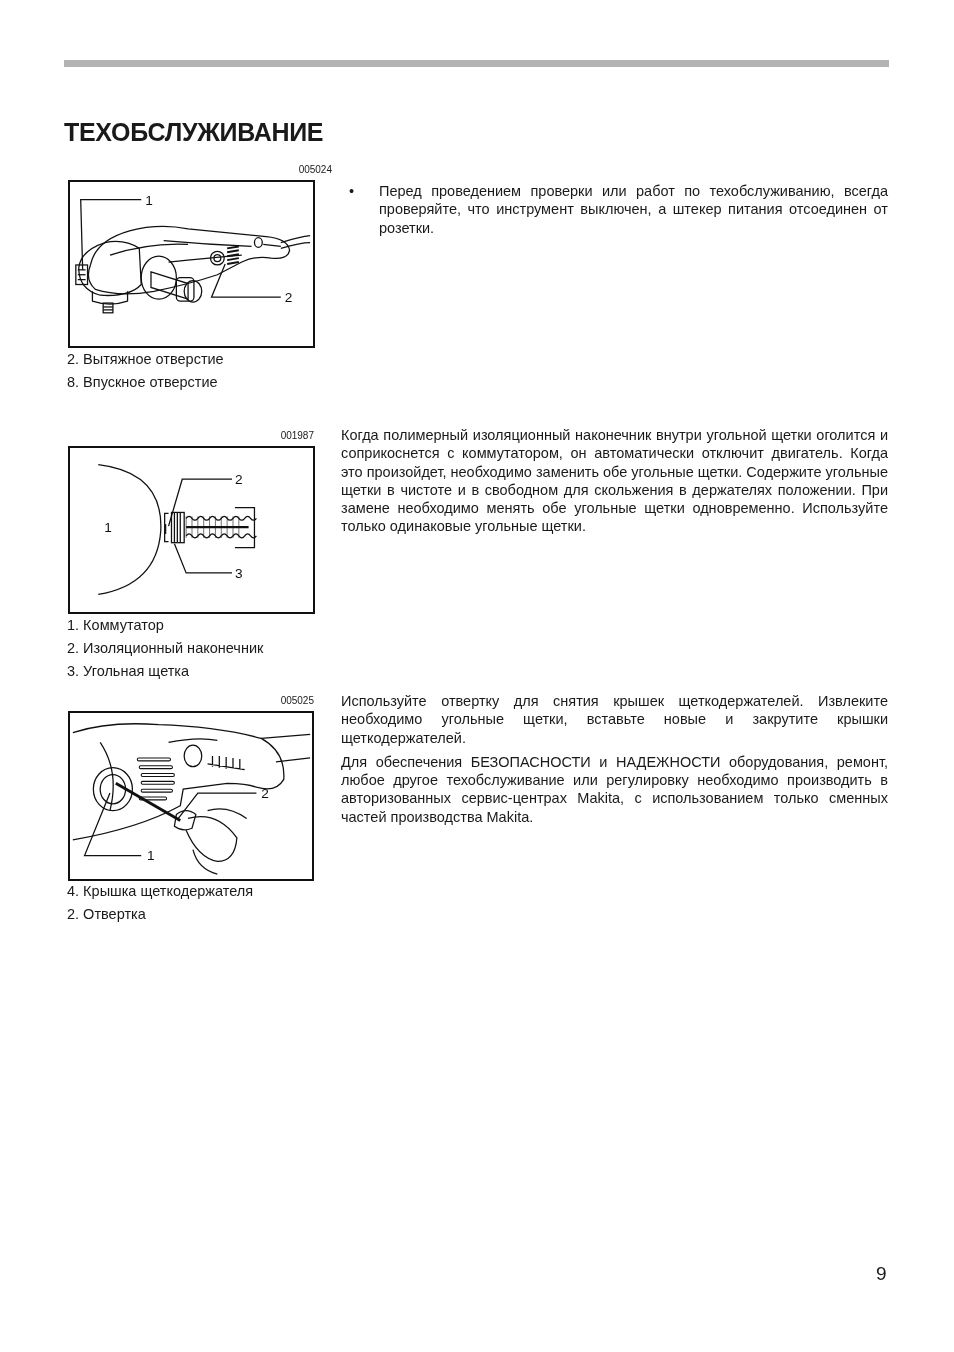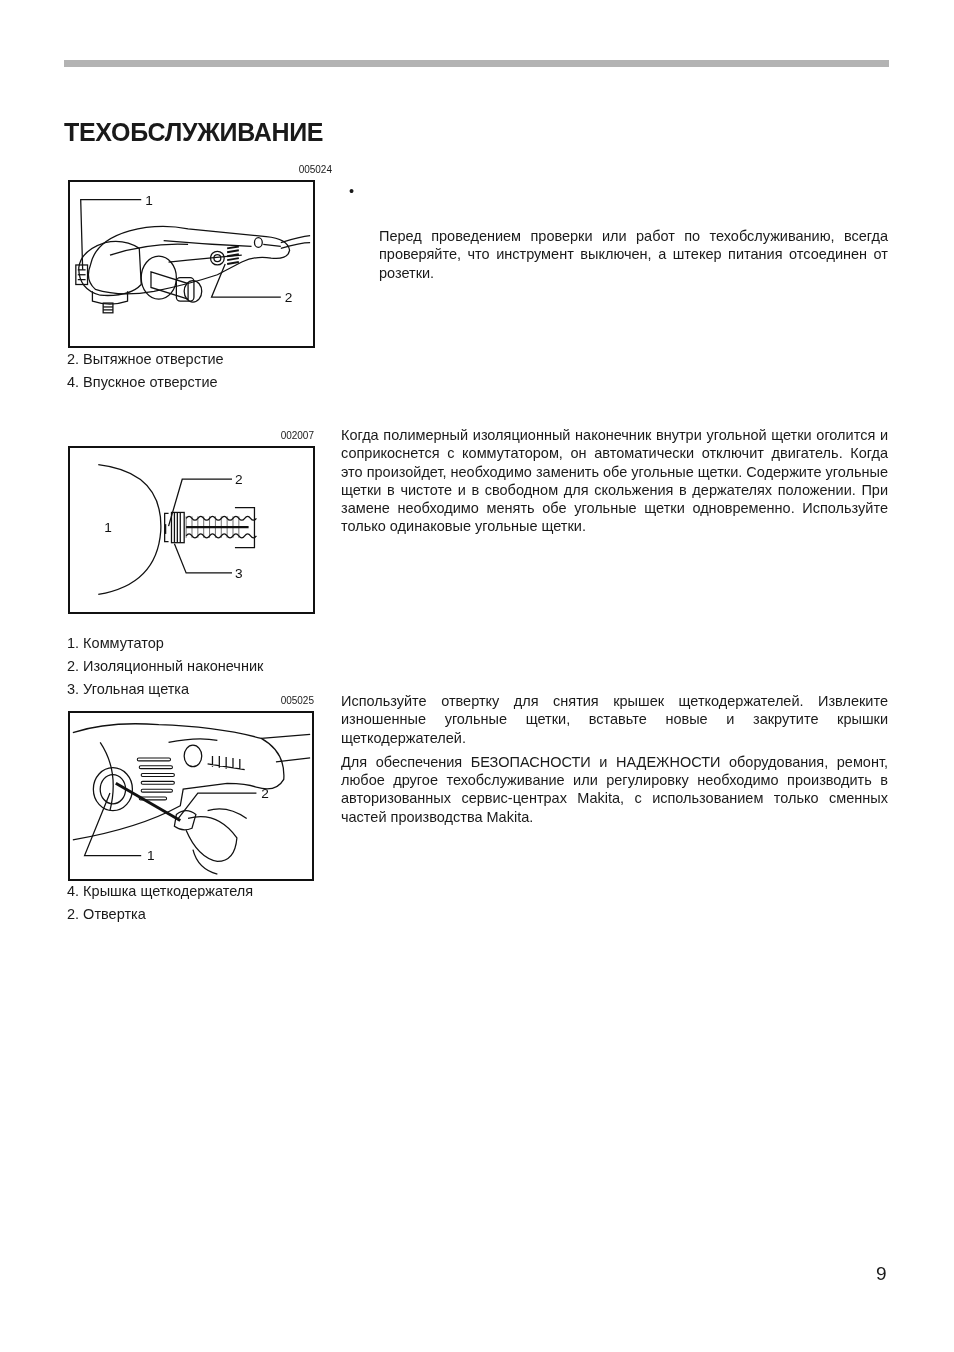--- a/index.html
+++ b/index.html
@@ -11,21 +11,21 @@
   .figbox { position: absolute; border: 2px solid #111; box-sizing: border-box; background: #fff; }
   .figbox svg { width: 100%; height: 100%; display: block; }
   .caption { position: absolute; left: 67px; font-size: 14.5px; line-height: 23px; margin: 0; padding: 0; list-style: none; }
   .caption li { white-space: nowrap; }
   .text { position: absolute; left: 341px; width: 547px; font-size: 14.5px; line-height: 18.3px; text-align: justify; }
   .text p { margin: 0 0 6px 0; }
   .warn-head { display: flex; align-items: center; font-weight: bold; font-size: 13.5px; margin-bottom: 6px; }
   .warn-head .warn-icon { width: 18px; height: 16px; margin-right: 18px; }
   .bullet-item { display: flex; margin-bottom: 6px; }
   .bullet-item .dot { width: 38px; flex: none; padding-left: 8px; box-sizing: border-box; }
-  .bullet-item .btxt { flex: 1; text-align: justify; margin-top: 45px; }
+  .bullet-item .btxt { flex: 1; text-align: justify; }
   .subhead { font-weight: bold; font-size: 15.5px; margin: 0 0 6px 0; }
   .pagenum { position: absolute; left: 876px; top: 1263px; font-size: 19px; }
 </style>
 </head>
 <body>
 
 <div class="topbar"></div>
 <h1 class="title">ТЕХОБСЛУЖИВАНИЕ</h1>
 
 <div class="figcode" style="left:272px; top:164px;">005024</div>
@@ -72,31 +72,31 @@
 
       <polyline points="12,90 10,18 72,18"></polyline>
       <polyline points="158,84 144,118 215,118"></polyline>
     </g>
     <text x="76" y="24" font-size="14" font-family="Liberation Sans, sans-serif" fill="#111">1</text>
     <text x="219" y="123" font-size="14" font-family="Liberation Sans, sans-serif" fill="#111">2</text>
   </svg>
 </div>
 <ul class="caption" style="top:348px;">
   <li>2. Вытяжное отверстие</li>
-  <li>4. Впускное отверстие</li>
+  <li>8. Впускное отверстие</li>
 </ul>
 
 <div class="text" style="top:182px;">
   <div class="bullet-item">
     <span class="dot">•</span>
     <span class="btxt">Перед проведением проверки или работ по техобслуживанию, всегда проверяйте, что инструмент выключен, а штекер питания отсоединен от розетки.</span>
   </div>
 </div>
 
-<div class="figcode" style="left:254px; top:430px;">002007</div>
+<div class="figcode" style="left:254px; top:430px;">001987</div>
 <div class="figbox" style="left:68px; top:446px; width:247px; height:168px;">
   <svg viewBox="0 0 247 168">
     <g fill="none" stroke="#111" stroke-width="1.3">
       <path d="M28 17 Q95 25 92 85 Q88 140 28 150"></path>
 
       <polyline points="100,67 96,67 96,96 100,96"></polyline>
       <line x1="97" y1="78" x2="97" y2="88"></line>
 
       <rect x="103" y="66" width="13" height="31"></rect>
       <line x1="106" y1="66" x2="106" y2="97"></line>
@@ -111,21 +111,21 @@
       <polyline points="168,61 188,61 188,102 168,102"></polyline>
 
       <polyline points="100,80 114,32 165,32"></polyline>
       <polyline points="106,98 118,128 165,128"></polyline>
     </g>
     <text x="168" y="37" font-size="14" font-family="Liberation Sans, sans-serif" fill="#111">2</text>
     <text x="168" y="133" font-size="14" font-family="Liberation Sans, sans-serif" fill="#111">3</text>
     <text x="34" y="86" font-size="14" font-family="Liberation Sans, sans-serif" fill="#111">1</text>
   </svg>
 </div>
-<ul class="caption" style="top:632px;">
+<ul class="caption" style="top:614px;">
   <li>1. Коммутатор</li>
   <li>2. Изоляционный наконечник</li>
   <li>3. Угольная щетка</li>
 </ul>
 
 <div class="text" style="top:426px;">
   <p>Когда полимерный изоляционный наконечник внутри угольной щетки оголится и соприкоснется с коммутатором, он автоматически отключит двигатель. Когда это произойдет, необходимо заменить обе угольные щетки. Содержите угольные щетки в чистоте и в свободном для скольжения в держателях положении. При замене необходимо менять обе угольные щетки одновременно. Используйте только одинаковые угольные щетки.</p>
 </div>
 
 <div class="figcode" style="left:254px; top:695px;">005025</div>
@@ -160,17 +160,17 @@
     <text x="78" y="151" font-size="14" font-family="Liberation Sans, sans-serif" fill="#111">1</text>
     <text x="195" y="87" font-size="14" font-family="Liberation Sans, sans-serif" fill="#111">2</text>
   </svg>
 </div>
 <ul class="caption" style="top:880px;">
   <li>4. Крышка щеткодержателя</li>
   <li>2. Отвертка</li>
 </ul>
 
 <div class="text" style="top:692px;">
-  <p>Используйте отвертку для снятия крышек щеткодержателей. Извлеките изношенные угольные щетки, вставьте новые и закрутите крышки щеткодержателей.</p>
+  <p>Используйте отвертку для снятия крышек щеткодержателей. Извлеките необходимо угольные щетки, вставьте новые и закрутите крышки щеткодержателей.</p>
   <p>Для обеспечения БЕЗОПАСНОСТИ и НАДЕЖНОСТИ оборудования, ремонт, любое другое техобслуживание или регулировку необходимо производить в авторизованных сервис-центрах Makita, с использованием только сменных частей производства Makita.</p>
 </div>
 
 <div class="pagenum">9</div>
 
 </body></html>

